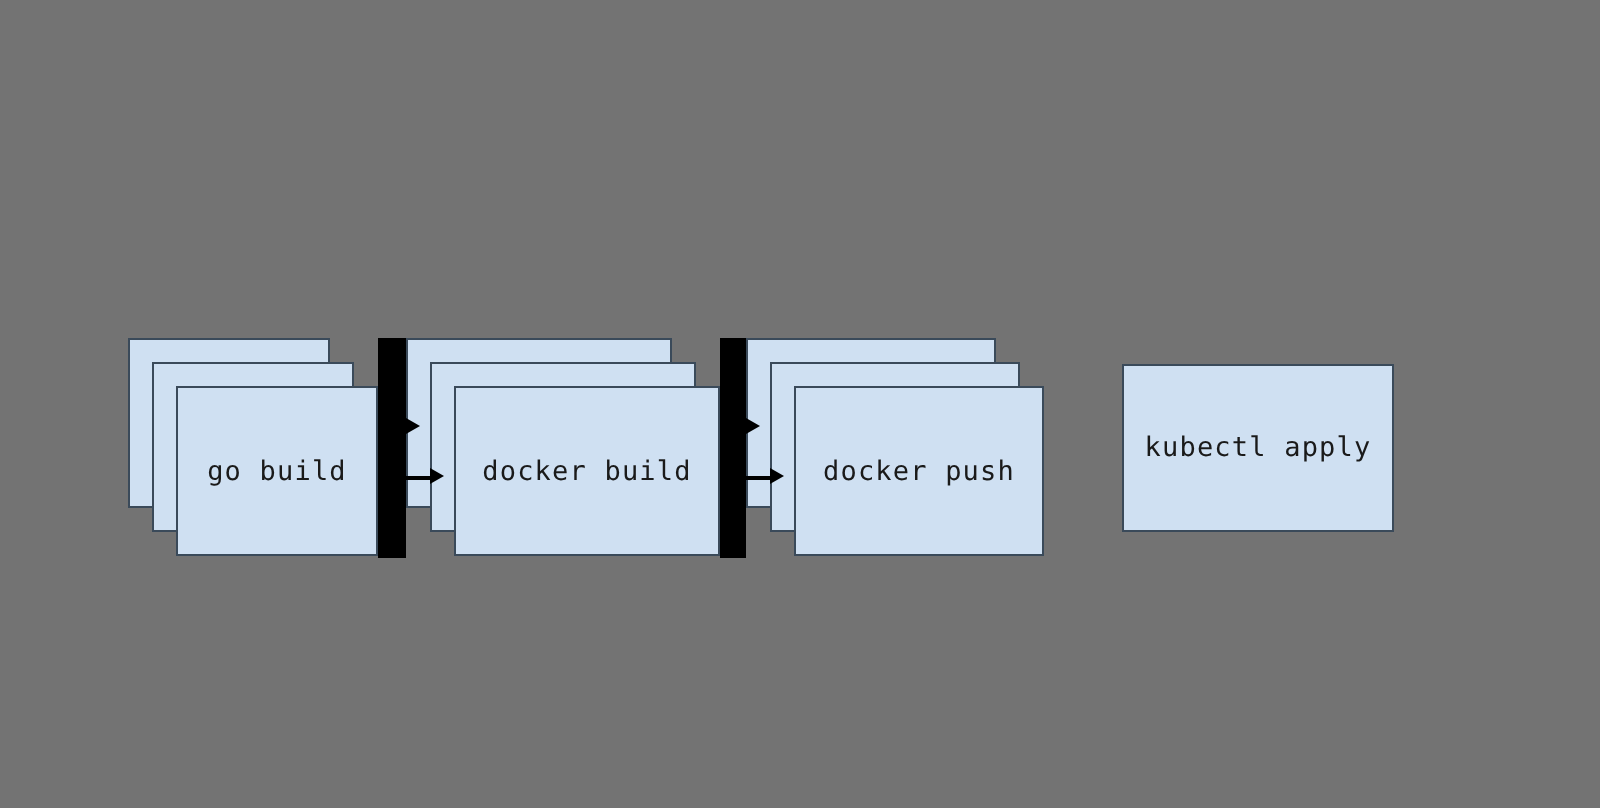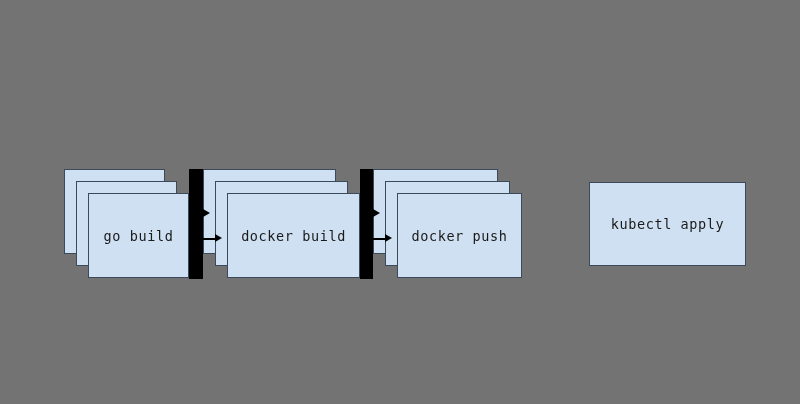--- a/index.html
+++ b/index.html
@@ -94,17 +94,17 @@
   <div class="node-box stack-back" style="left:373px; top:169px; width:125px; height:85px; z-index:1;">
     <span class="node-label">docker push</span>
   </div>
   <div class="node-box stack-back" style="left:385px; top:181px; width:125px; height:85px; z-index:2;">
     <span class="node-label">docker push</span>
   </div>
   <div class="node-box" style="left:397px; top:193px; width:125px; height:85px; z-index:3;">
     <span class="node-label">docker push</span>
   </div>
 
-  <div class="node-box" style="left:589px; top:182px; width:157px; height:84px; z-index:3;">
+  <div class="node-box" style="left:561px; top:182px; width:136px; height:84px; z-index:3;">
     <span class="node-label">kubectl apply</span>
   </div>
 
 </div>
 
 </body></html>

